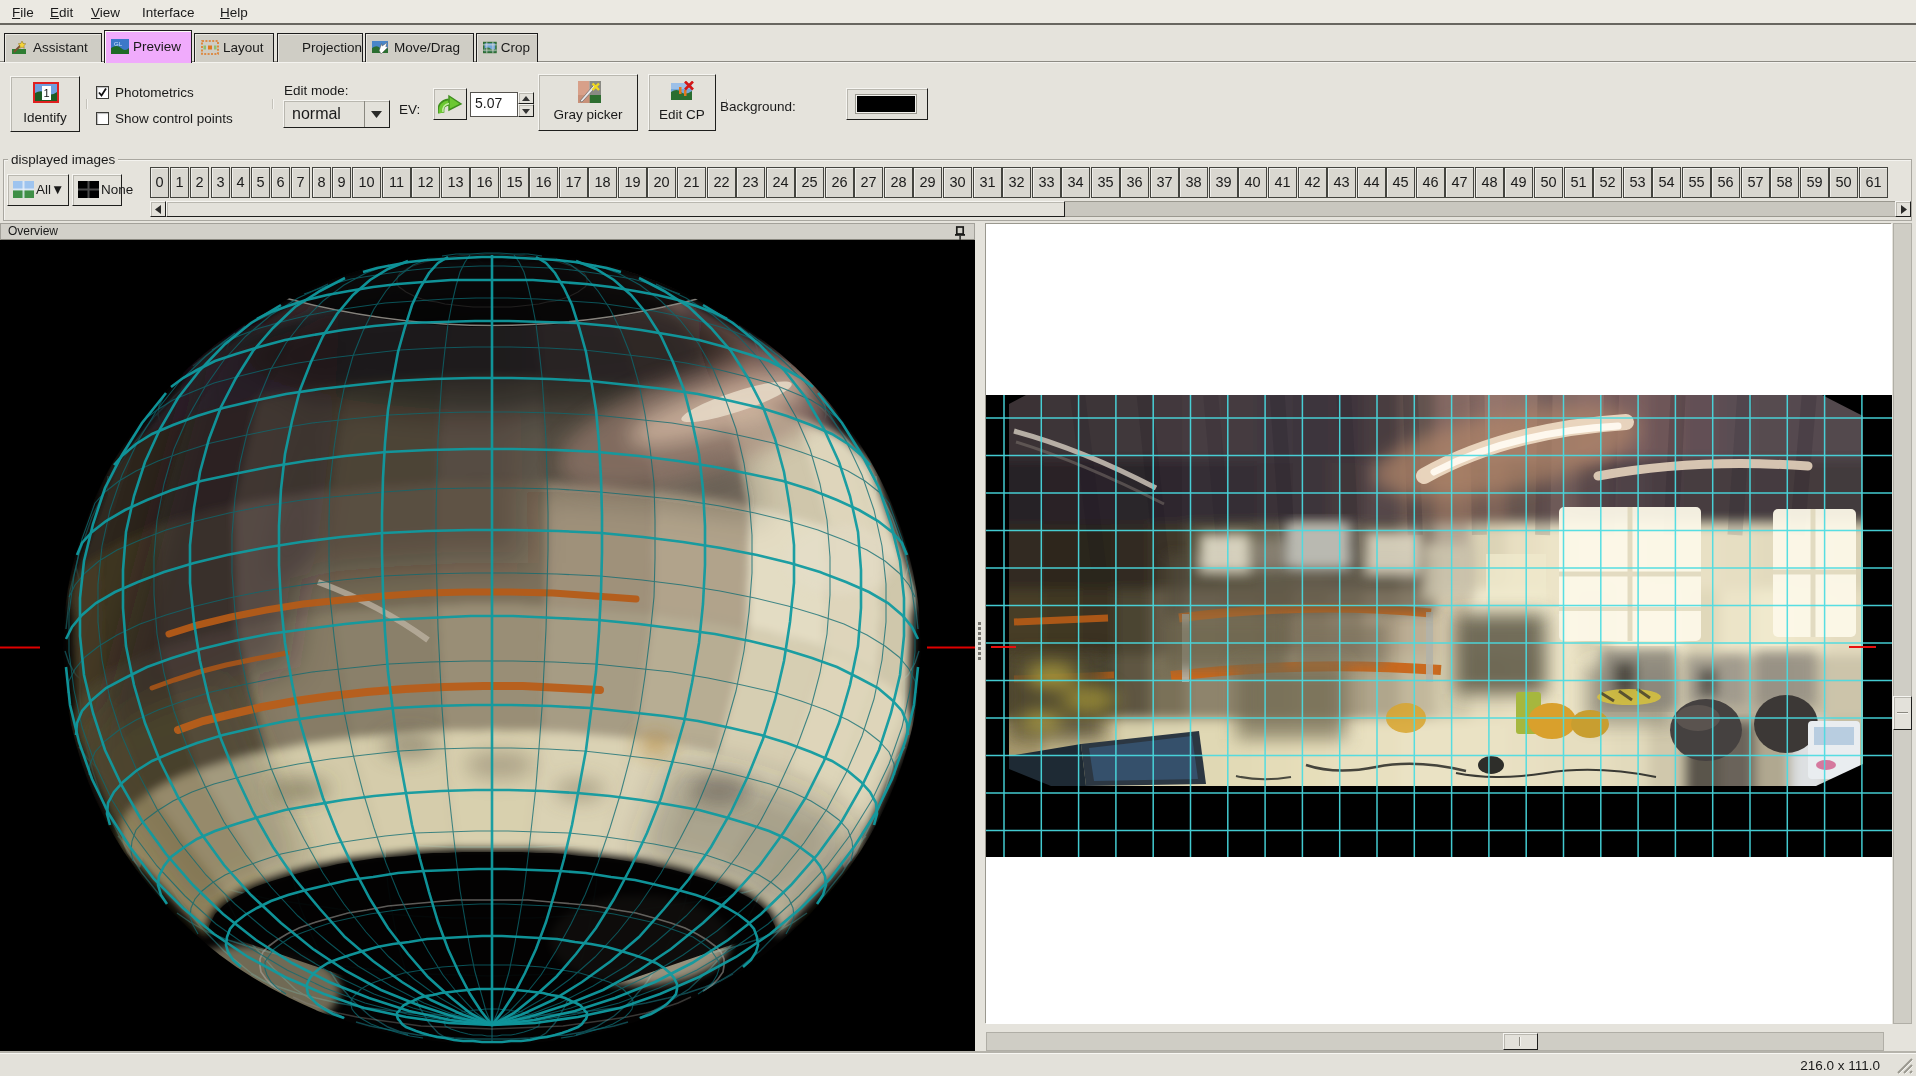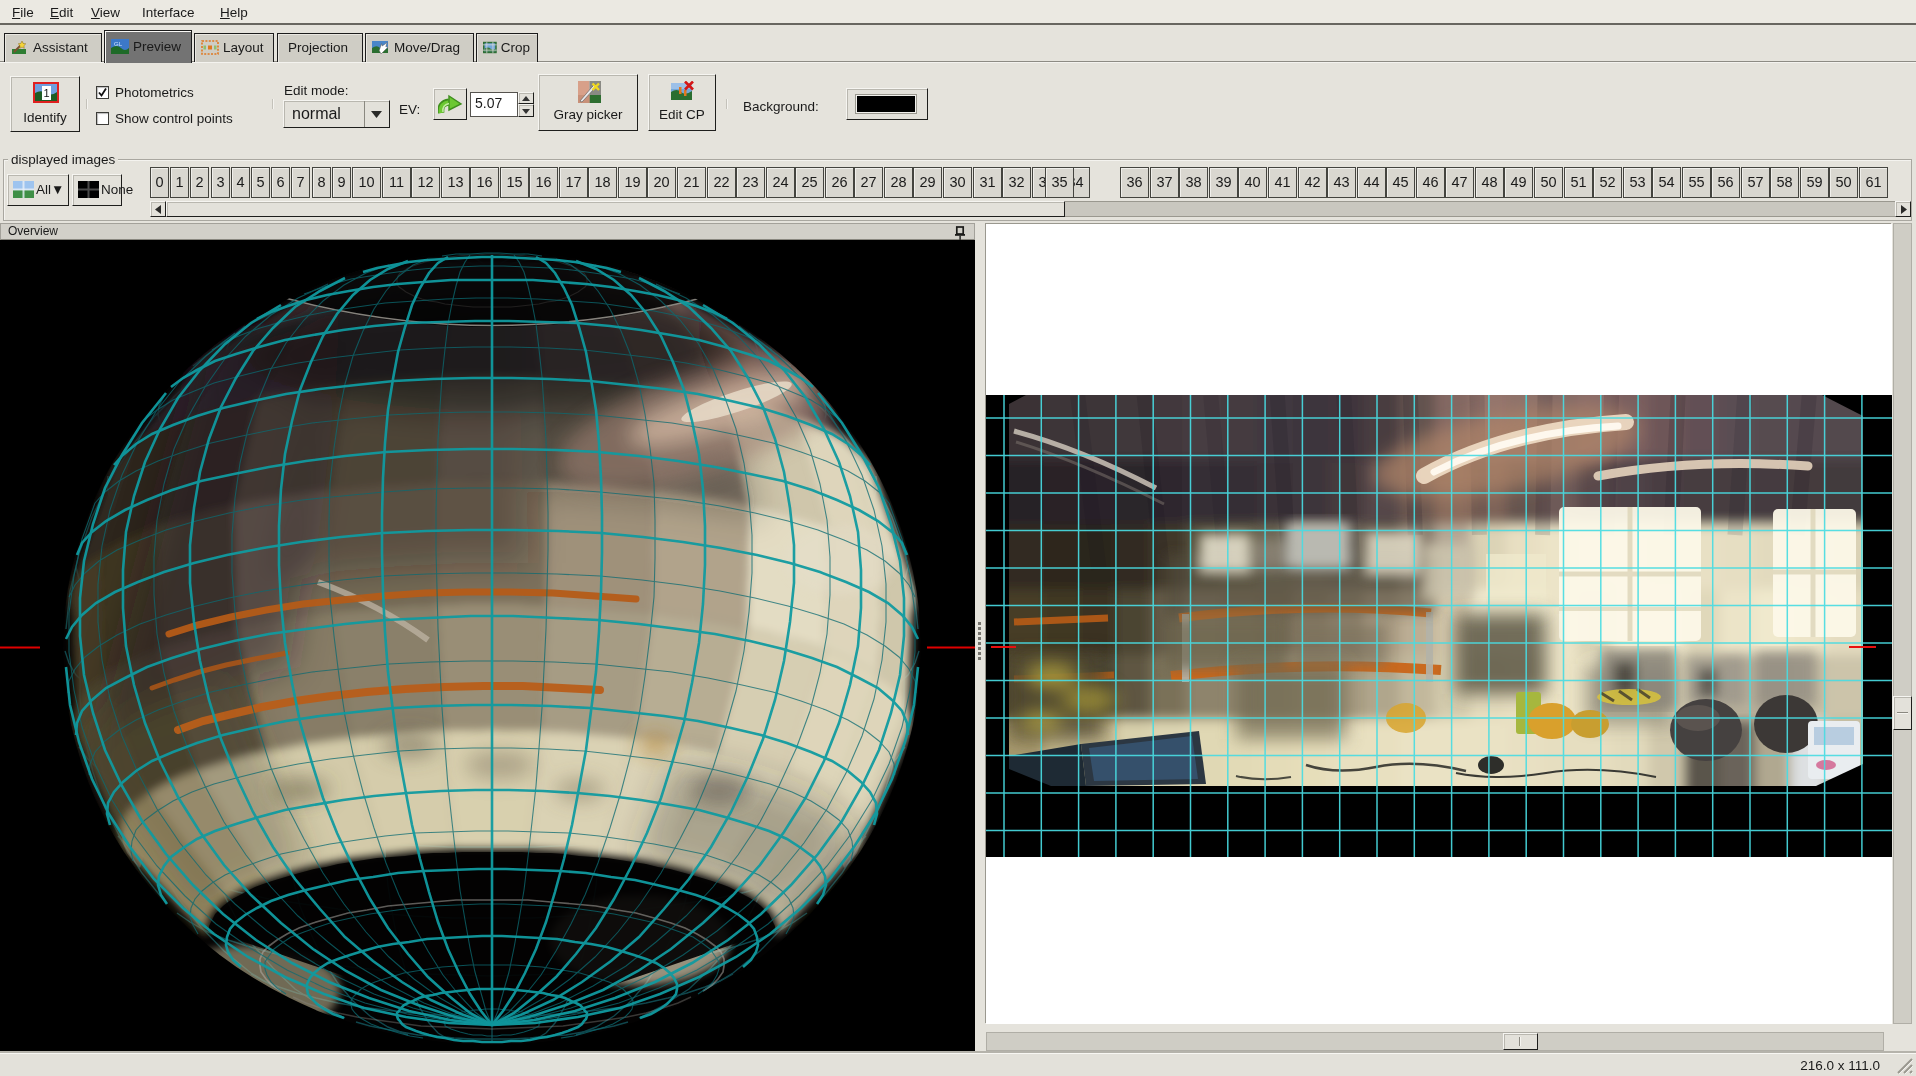--- a/index.html
+++ b/index.html
@@ -1,20 +1,20 @@
 <!DOCTYPE html>
 <html><head><meta charset="utf-8"><style>
 *{margin:0;padding:0;box-sizing:border-box}
 html,body{width:1916px;height:1076px;overflow:hidden;background:#e5e3dc;font-family:"Liberation Sans",sans-serif;color:#1a1a1a}
 .abs{position:absolute}
 #menubar{left:0;top:0;width:1916px;height:25px;background:#ebe9e2;border-bottom:2px solid #686660}
 #menubar span{position:absolute;top:5px;font-size:13.5px}
 u.mn{text-decoration:underline}
 .tab{position:absolute;top:33px;height:29px;background:#cfcdc5;border:1px solid #1c1c1c;border-bottom:none;box-shadow:inset 1px 1px 0 #e9e7e1;font-size:13.5px;display:flex;align-items:center;padding:0 7px 2px 6px;gap:4px}
-.tab.active{top:30px;height:33px;background:#737373;box-shadow:inset 1px 1px 0 #fbfaf7;z-index:3}
+.tab.active{top:30px;height:33px;background:#f0abfc;box-shadow:inset 1px 1px 0 #fbfaf7;z-index:3}
 .ticon{width:18px;height:15px;display:inline-block;position:relative}
 .btn3d{position:absolute;background:#e3e1da;border-top:1px solid #f6f5f1;border-left:1px solid #f6f5f1;border-bottom:1px solid #1e1e1c;border-right:1px solid #1e1e1c;box-shadow:1px 1px 0 #b9b7af inset}
 .btnlab{position:absolute;width:100%;text-align:center;font-size:13.5px}
 .cb{position:absolute;width:13px;height:13px;background:#fff;border:1px solid #3c3c38;box-shadow:inset 1px 1px 1px #bbb}
 .lab{position:absolute;font-size:13.5px;white-space:nowrap}
 .numbtn{position:absolute;top:167px;height:31px;background:#d9d7d0;border:1px solid #44443f;box-shadow:inset 1px 1px 0 #f0efeb;font-size:14.5px;text-align:center;line-height:29px}
 #grpframe{left:3px;top:159px;width:1909px;height:62px;border:1px solid #a9a7a0;box-shadow:inset 1px 1px 0 #f4f3ef}
 #ovtitle{left:0;top:223px;width:975px;height:17px;background:#d2d0c9;border:1px solid #a3a19a;border-bottom-color:#8a8880;font-size:12px;line-height:15px;padding-left:7px}
 #glwrap{left:0;top:240px;width:975px;height:812px;background:#000}
 #rcanvas{left:985px;top:223px;width:906px;height:800px;background:#fff;border-top:1px solid #9a988f;border-left:1px solid #9a988f}
@@ -55,21 +55,21 @@
 <svg class="ticon" viewBox="0 0 18 15">
       <g fill="none" stroke="#e07820" stroke-width="1.6" stroke-dasharray="2 1.4">
         <rect x="1" y="1" width="16" height="13"></rect>
       </g>
       <rect x="7" y="5.5" width="4" height="4" fill="#e07820"></rect>
       <rect x="2.5" y="5.5" width="2.5" height="4" fill="#8fbf6f"></rect>
       <rect x="13" y="5.5" width="2.5" height="4" fill="#8fbf6f"></rect>
     </svg>
 <span>Layout</span>
   </div>
-<div class="tab" style="left:277px;width:86px;padding-left:10px">
+<div class="tab" style="left:277px;width:86px;padding-left:24px">
 <span>Projection</span>
   </div>
 <div class="tab" style="left:365px;width:109px">
 <svg class="ticon" viewBox="0 0 18 15">
       <rect x="0" y="1" width="16" height="12" fill="#4a86c8"></rect>
       <path d="M0 8 Q5 4.5 8 8 T16 8 V13 H0 Z" fill="#2a6e30"></path>
       <path d="M9 14 L16 7 l-2.2-.4 1.4-4-5 3.4-.6-2.4-2.4 6.8z" fill="#fff" stroke="#555" stroke-width=".5"></path>
     </svg>
 <span>Move/Drag</span>
   </div>
@@ -147,21 +147,21 @@
       <rect x="0" y="2" width="21" height="17" fill="#74a8d8"></rect>
       <rect x="0" y="2" width="21" height="6" fill="#9cc0e8"></rect>
       <path d="M0 11 Q6 7 10 11 T21 10 V19 H0 Z" fill="#2a6e30"></path>
       <rect x="8" y="6" width="2.5" height="7" fill="#e07820"></rect>
       <rect x="13" y="9" width="2.5" height="6" fill="#e07820"></rect>
       <path d="M14 0.5 L22 8.5 M22 0.5 L14 8.5" stroke="#d41616" stroke-width="2.6"></path>
     </svg>
 <div class="btnlab" style="top:32px">Edit CP</div>
   </div>
 <div class="sep" style="left:726px;top:99px"></div>
-<div class="lab" style="left:743px;top:99px">Background:</div>
+<div class="lab" style="left:720px;top:99px">Background:</div>
 <div class="btn3d" style="left:846px;top:88px;width:82px;height:32px">
     <div style="position:absolute;left:10px;top:7px;width:58px;height:16px;background:#000;box-shadow:0 0 0 1px #f2f1ed, 0 0 0 2px #9a988f"></div>
   </div>
 
 <div id="grpframe" class="abs"></div>
 <div class="lab" style="left:8px;top:152px;background:#e5e3dc;padding:0 3px;font-size:13.5px">displayed images</div>
 <div class="btn3d" style="left:7px;top:174px;width:62px;height:32px">
 <svg style="position:absolute;left:5px;top:6px" width="21" height="17" viewBox="0 0 21 17">
       <rect width="21" height="17" fill="#9ec4ef"></rect>
       <rect y="9" width="21" height="8" fill="#3f8f46"></rect>
@@ -206,21 +206,21 @@
 <div class="numbtn" style="left:795px;width:29px">25</div>
 <div class="numbtn" style="left:825px;width:29px">26</div>
 <div class="numbtn" style="left:854px;width:29px">27</div>
 <div class="numbtn" style="left:884px;width:29px">28</div>
 <div class="numbtn" style="left:913px;width:29px">29</div>
 <div class="numbtn" style="left:943px;width:29px">30</div>
 <div class="numbtn" style="left:973px;width:29px">31</div>
 <div class="numbtn" style="left:1002px;width:29px">32</div>
 <div class="numbtn" style="left:1032px;width:29px">33</div>
 <div class="numbtn" style="left:1061px;width:29px">34</div>
-<div class="numbtn" style="left:1045px;width:29px">35</div>
+<div class="numbtn" style="left:1091px;width:29px">35</div>
 <div class="numbtn" style="left:1120px;width:29px">36</div>
 <div class="numbtn" style="left:1150px;width:29px">37</div>
 <div class="numbtn" style="left:1179px;width:29px">38</div>
 <div class="numbtn" style="left:1209px;width:29px">39</div>
 <div class="numbtn" style="left:1238px;width:29px">40</div>
 <div class="numbtn" style="left:1268px;width:29px">41</div>
 <div class="numbtn" style="left:1298px;width:29px">42</div>
 <div class="numbtn" style="left:1327px;width:29px">43</div>
 <div class="numbtn" style="left:1357px;width:29px">44</div>
 <div class="numbtn" style="left:1386px;width:29px">45</div>

